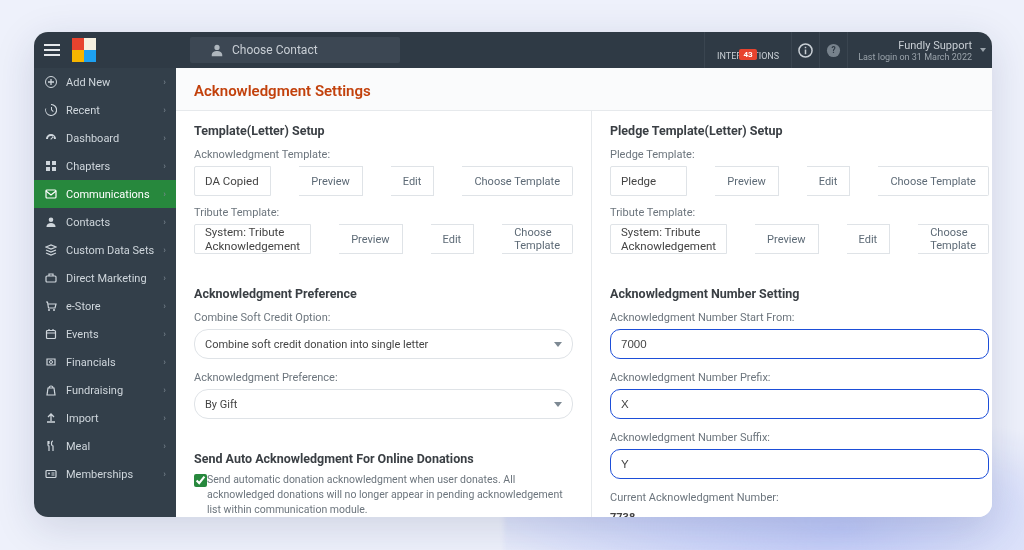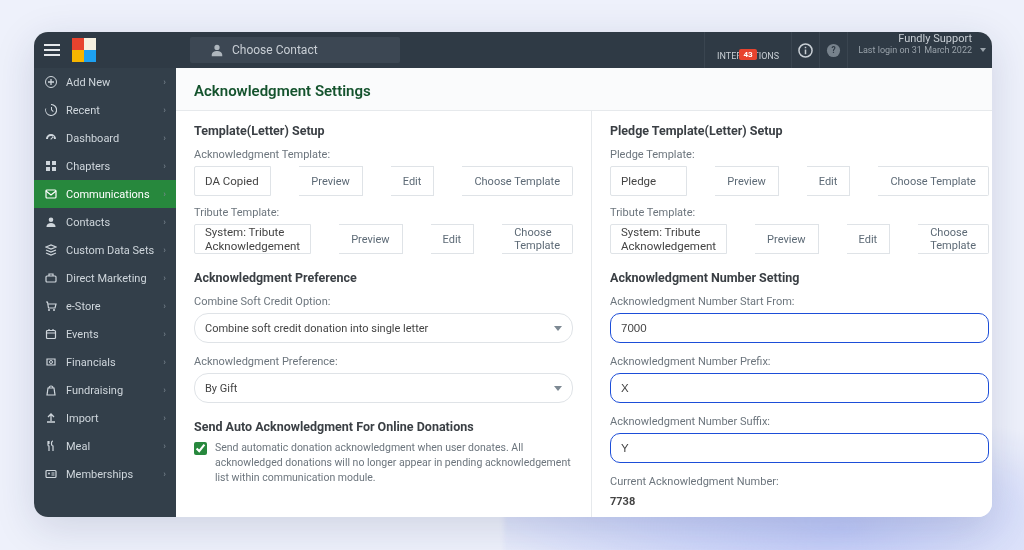--- a/index.html
+++ b/index.html
@@ -59,21 +59,21 @@
   .top-spacer{flex:1;}
   .top-item{
     height:36px; display:flex; flex-direction:column; align-items:center; justify-content:center;
     padding:0 12px; color:#c8ced4; font-size:9px; border-left:1px solid #3a4550; cursor:pointer;
     position:relative;
   }
   .badge{position:absolute; top:17px; background:#e8432e; color:#fff; font-size:8px; font-weight:700;
     padding:1px 4px; border-radius:2px;}
   .top-icon{width:28px; display:flex; align-items:center; justify-content:center; height:36px; border-left:1px solid #3a4550; cursor:pointer;}
   .top-icon svg{fill:#c8ced4; width:15px; height:15px;}
-  .support{display:flex; flex-direction:column; align-items:flex-end; padding:0 20px 0 10px; border-left:1px solid #3a4550; height:36px; color:#c8ced4; cursor:pointer; position:relative;}
+  .support{display:flex; flex-direction:column; align-items:flex-end; justify-content:center; padding:0 20px 0 10px; border-left:1px solid #3a4550; height:36px; color:#c8ced4; cursor:pointer; position:relative;}
   .support .l1{font-size:11px;}
   .support .l2{font-size:9px; color:#9aa3ab;}
   .support .caret{position:absolute; right:6px; top:16px; border-left:3px solid transparent; border-right:3px solid transparent; border-top:4px solid #9aa3ab;}
 
   .body{display:flex; height:calc(100% - 36px);justify-content:flex-end;}
 
   .sidebar{
     width:142px; background:#333f4a; color:#cfd6dc; overflow:hidden;
     flex:none;
   }
@@ -81,29 +81,29 @@
     display:flex; align-items:center; height:28px; padding:0 10px;
     font-size:11px; color:#cfd6dc; cursor:pointer;
   }
   .nav-item.active{background:#27883d; color:#fff;}
   .nav-item .ico{width:14px; height:14px; margin-right:8px; display:flex; align-items:center; justify-content:center;}
   .nav-item .ico svg{fill:#cfd6dc; width:12px; height:12px;}
   .nav-item.active .ico svg{fill:#fff;}
   .nav-item .chev{margin-left:auto; color:#7d8993; font-size:9px;}
 
   .main{flex:1; background:#fafbfc; overflow:auto;}
-  .page-title{font-size:15px; font-weight:600; padding:14px 18px 10px; color:#14532d;}
+  .page-title{font-size:15px; font-weight:600; padding:14px 18px 10px; color:#c2410c;}
   .panel{
     display:grid; grid-template-columns:1fr 1fr;
     border-top:1px solid #e6e9ec;
     background:#fff;
   }
   .col{padding:12px 18px 18px;}
   .col + .col{border-left:1px solid #e6e9ec;}
-  .sec{margin-bottom:16px;}
+  .sec{margin-bottom:32px;}
   .sec h3{font-size:12.5px; font-weight:700; color:#3a3f44; margin-bottom:10px;}
   .lbl{font-size:11px; color:#6c757d; margin-bottom:5px; display:block;}
 
   .tpl-row{display:flex; margin-bottom:10px;gap:28px;}
   .tpl-name{flex:1; border:1px solid #dfe3e7; border-radius:2px 0 0 2px; height:30px; display:flex; align-items:center; padding:0 10px; font-size:11.5px; color:#444; background:#fff;}
   .tpl-btn{border:1px solid #dfe3e7; border-left:none; height:30px; padding:0 12px; font-size:11px; color:#5d6a76; background:#fff; cursor:pointer; display:flex; align-items:center;}
   .tpl-btn:last-child{border-radius:0 2px 2px 0;}
 
   .select{
     border:1px solid #dfe3e7; border-radius:14px; height:30px;
@@ -111,21 +111,21 @@
     color:#444; background:#fff; position:relative; cursor:pointer; margin-bottom:12px;
   }
   .select .dcaret{position:absolute; right:10px; top:12px; border-left:4px solid transparent; border-right:4px solid transparent; border-top:5px solid #7d8993;}
 
   .input{
     border:1px solid #1d4ed8; border-radius:10px; height:30px;
     padding:0 10px; font-size:11.5px; color:#444; background:#fff; width:100%;
     margin-bottom:12px;
   }
 
-  .auto-ack{display:flex; gap:8px; align-items:flex-start; font-size:10.5px; color:#6c757d; line-height:1.45;}
+  .auto-ack{display:flex; align-items:flex-start; font-size:10.5px; color:#6c757d; line-height:1.45;}
   .auto-ack input{margin-top:2px; accent-color:#27883d;}
   .auto-title{font-size:12.5px; font-weight:700; color:#3a3f44; margin-bottom:6px;}
 
   .readonly{font-size:11px; color:#444; padding:2px 0;font-weight:bold;}
 </style>
 </head>
 <body>
 
 <div class="splash"></div>
 

